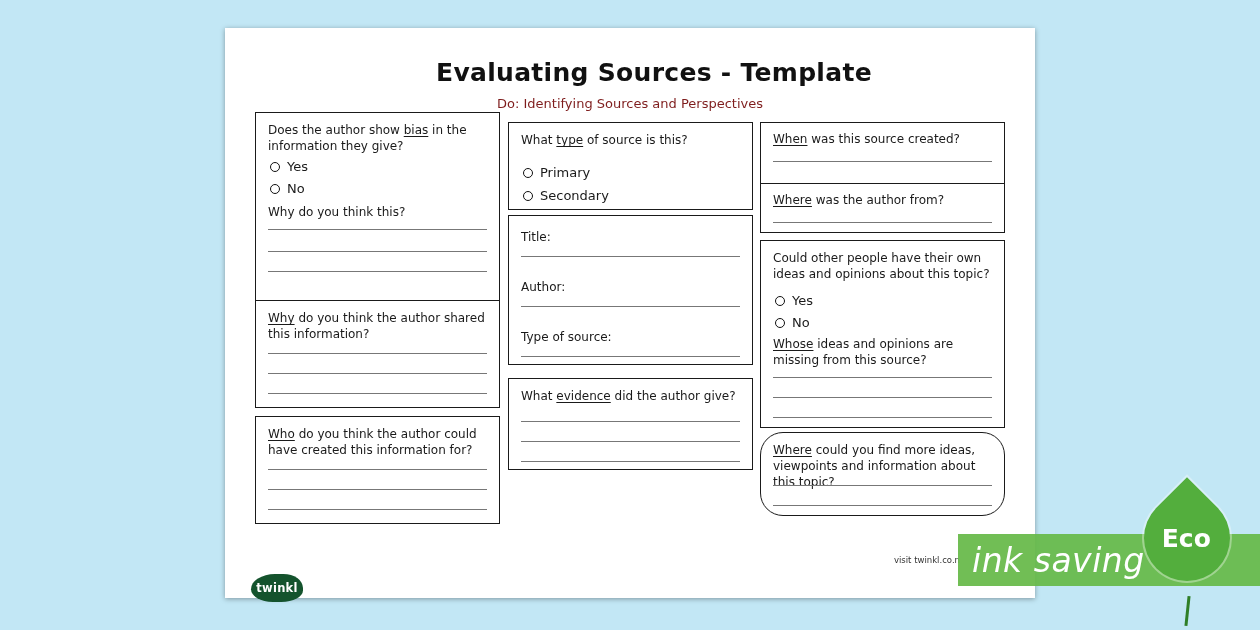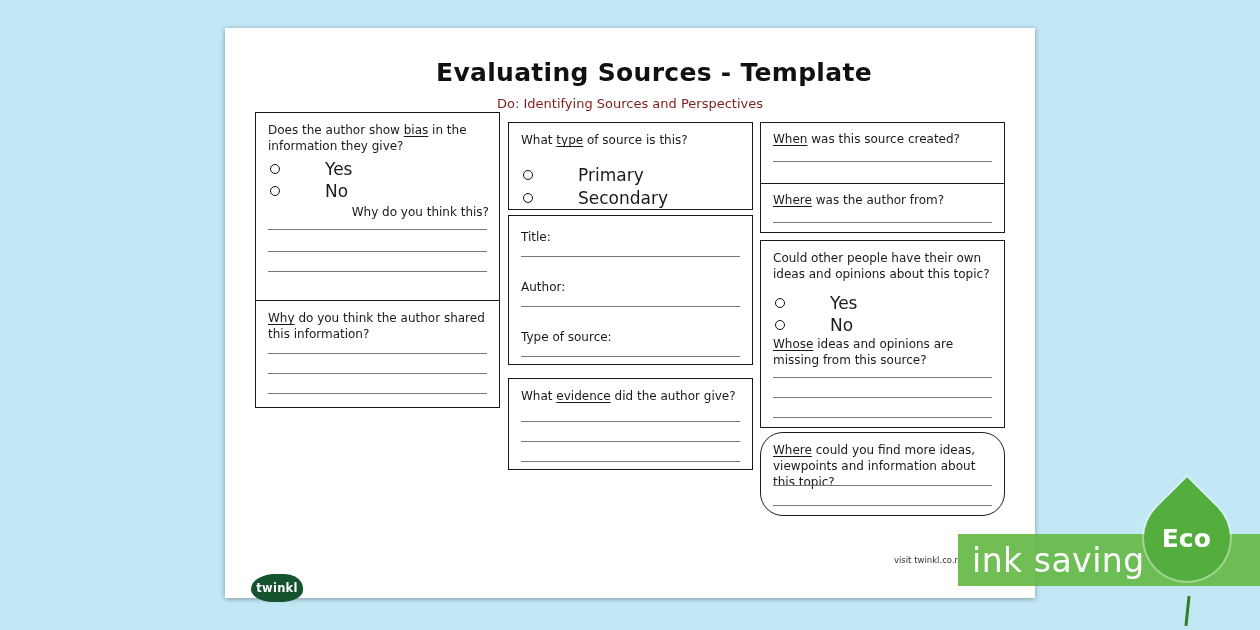--- a/index.html
+++ b/index.html
@@ -16,38 +16,38 @@
   .subtitle { position:absolute; top:68px; left:0; width:100%; text-align:center;
               font-size:13px; color:#7f1d1d; }
 
   .box { position:absolute; border:1.6px solid #1a1a1a; background:#fff; }
 
   .q { position:absolute; left:12px; right:10px; font-size:12px; line-height:1.32; color:#1a1a1a; }
   .u { text-decoration:underline; text-underline-offset:2px; }
 
   .radio-row { position:absolute; left:14px; display:flex; align-items:center; gap:7px; }
   .radio { width:10px; height:10px; border:1.6px solid #111; border-radius:50%; background:#fff; flex:0 0 auto; }
-  .radio-label { font-size:17px; color:#1a1a1a;margin-left:38px; }
+  .radio-label { font-size:13px; color:#1a1a1a; }
 
   .wline { position:absolute; left:12px; right:12px; border-bottom:1.1px solid #777; height:0; }
 
   .col-l { left:30px;  width:245px; }
   .col-m { left:283px; width:245px; }
   .col-r { left:535px; width:245px; }
 
   .brand-logo { position:absolute; left:26px; top:514px; width:52px; height:28px;
                 background:#14532d; border-radius:55% 45% 50% 50% / 65% 60% 50% 55%;
                 display:flex; align-items:center; justify-content:center;margin-top:32px; }
   .brand-logo span { color:#fff; font-size:11.5px; font-weight:bold; letter-spacing:0.3px; }
 
   .visit { position:absolute; left:520px; top:527px; width:215px; text-align:right;
            font-size:8.5px; color:#333; }
 
   .ink-banner { position:absolute; left:958px; top:534px; width:302px; height:52px;
-                background:rgba(102,185,72,0.93); z-index:3; display:flex; align-items:center; }
+                background:rgba(102,185,72,0.93); z-index:3; display:flex; align-items:center;font-style:italic; }
   .ink-banner span { color:#fff; font-size:33px; padding-left:14px; letter-spacing:0.5px; }
 
   .eco-leaf { position:absolute; left:1144px; top:495px; width:86px; height:86px;
               background:#53ae3d; border-radius:0 50% 50% 50%; transform:rotate(45deg);
               z-index:4; display:flex; align-items:center; justify-content:center;
               box-shadow:0 0 0 2px rgba(255,255,255,0.35); }
   .eco-leaf span { transform:rotate(-45deg); color:#fff; font-size:25px; font-weight:bold; }
   .eco-stem { position:absolute; left:1186px; top:596px; width:3px; height:30px;
               background:#2f7f27; transform:rotate(6deg); z-index:2; }
 </style>
@@ -64,33 +64,39 @@
     <div class="box col-l" style="top:84px; height:204px;">
       <div class="q" style="top:10px;"><span>Does the author show </span><span class="u">bias</span><span> in the information they give?</span></div>
       <div class="radio-row" style="top:46px;">
         <span class="radio"></span>
         <span class="radio-label">Yes</span>
       </div>
       <div class="radio-row" style="top:68px;">
         <span class="radio"></span>
         <span class="radio-label">No</span>
       </div>
-      <div class="q" style="top:92px;text-align:right;">Why do you think this?</div>
+      <div class="q" style="top:92px;">Why do you think this?</div>
       <div class="wline" style="top:116px;"></div>
       <div class="wline" style="top:138px;"></div>
       <div class="wline" style="top:158px;"></div>
     </div>
 
     <div class="box col-l" style="top:272px; height:108px;">
       <div class="q" style="top:10px;"><span class="u">Why</span><span> do you think the author shared this information?</span></div>
       <div class="wline" style="top:52px;"></div>
       <div class="wline" style="top:72px;"></div>
       <div class="wline" style="top:92px;"></div>
     </div>
 
+    <div class="box col-l" style="top:388px; height:108px;">
+      <div class="q" style="top:10px;"><span class="u">Who</span><span> do you think the author could have created this information for?</span></div>
+      <div class="wline" style="top:52px;"></div>
+      <div class="wline" style="top:72px;"></div>
+      <div class="wline" style="top:92px;"></div>
+    </div>
 
     <div class="box col-m" style="top:94px; height:88px;">
       <div class="q" style="top:10px;"><span>What </span><span class="u">type</span><span> of source is this?</span></div>
       <div class="radio-row" style="top:42px;">
         <span class="radio"></span>
         <span class="radio-label">Primary</span>
       </div>
       <div class="radio-row" style="top:65px;">
         <span class="radio"></span>
         <span class="radio-label">Secondary</span>

